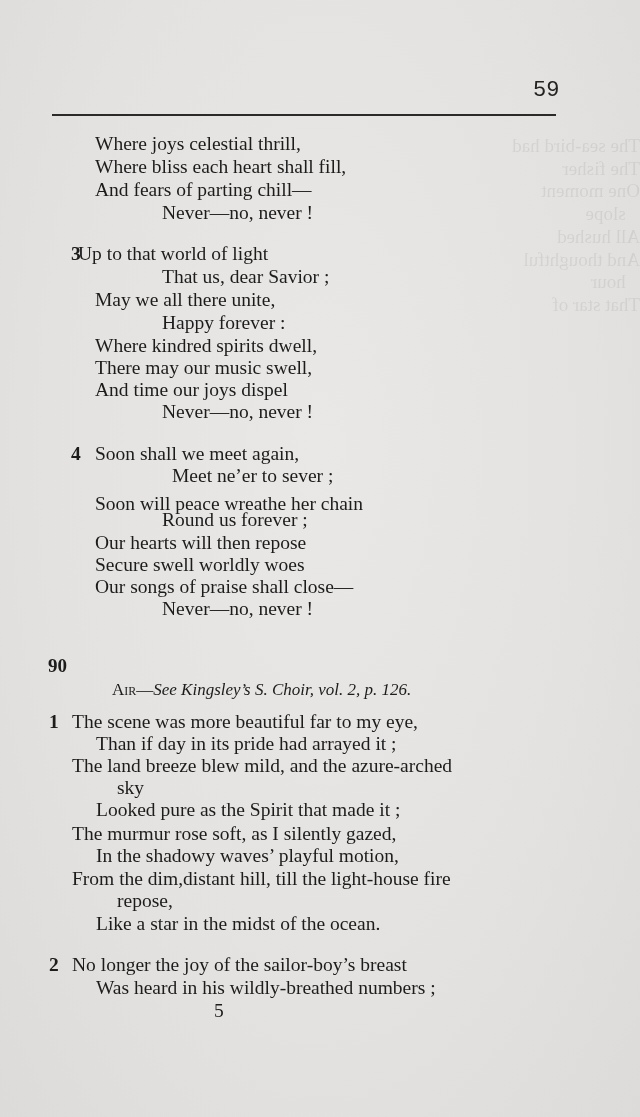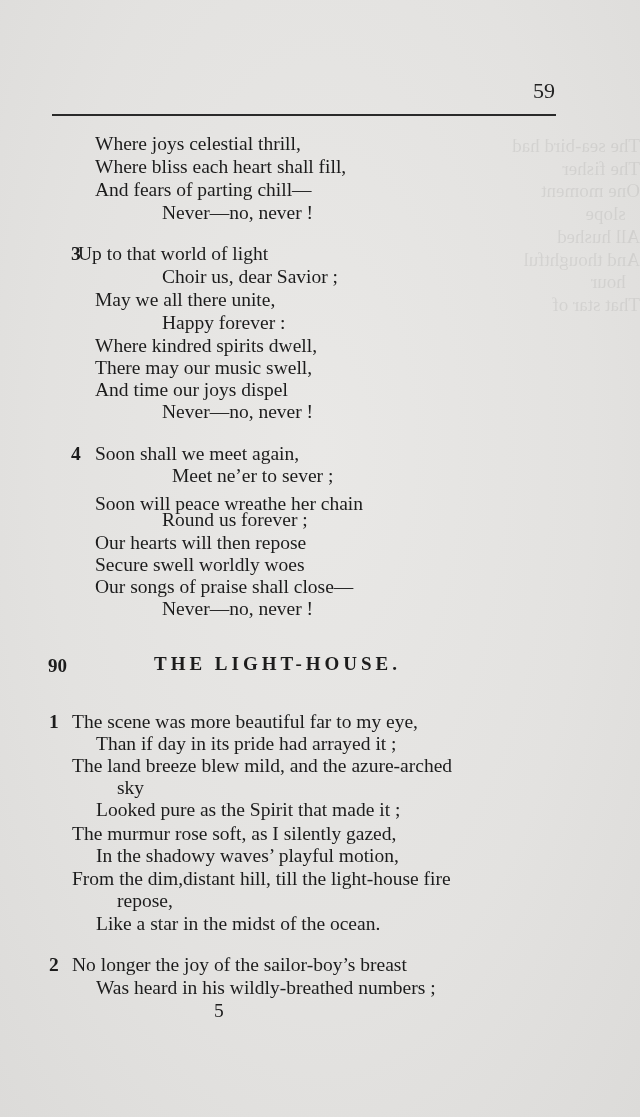--- a/index.html
+++ b/index.html
@@ -21,21 +21,21 @@
     color: rgba(0,0,0,0.07); transform: scaleX(-1); white-space: pre;
     pointer-events: none;
   }
   .running-head {
     position: absolute; left: 162px; top: 86px;
     font-family: "Liberation Serif", serif;
     font-size: 15px; letter-spacing: 1.6px; color: #222;
   }
   .page-number {
     position: absolute; left: 533px; top: 78px;
-    font-family: Liberation Serif, serif; font-size: 22px; color: #222;
+    font-family: Liberation Mono, monospace; font-size: 22px; color: #222;
   }
   .rule {
     position: absolute; left: 52px; top: 114px; width: 504px; height: 2px;
     background: #2a2a2a;
   }
   .line {
     position: absolute; white-space: pre;
     font-family: "Liberation Serif", serif;
     font-size: 19.5px; color: #1c1c1c;
   }
@@ -84,21 +84,21 @@
   <div>
     <div class="line" style="left:95px; top:133px;">Where joys celestial thrill,</div>
     <div class="line" style="left:95px; top:156px;text-align:center;">Where bliss each heart shall fill,</div>
     <div class="line" style="left:95px; top:179px;">And fears of parting chill—</div>
     <div class="line" style="left:162px; top:202px;">Never—no, never !</div>
   </div>
 
   <div>
     <div class="num" style="left:71px; top:243px;">3</div>
     <div class="line" style="left:78px; top:243px;">Up to that world of light</div>
-    <div class="line" style="left:162px; top:266px;">Choir us, dear Savior ;</div>
+    <div class="line" style="left:162px; top:266px;">That us, dear Savior ;</div>
     <div class="line" style="left:95px; top:289px;">May we all there unite,</div>
     <div class="line" style="left:162px; top:312px;">Happy forever :</div>
     <div class="line" style="left:95px; top:335px;">Where kindred spirits dwell,</div>
     <div class="line" style="left:95px; top:357px;">There may our music swell,</div>
     <div class="line" style="left:95px; top:379px;">And time our joys dispel</div>
     <div class="line" style="left:162px; top:401px;">Never—no, never !</div>
   </div>
 
   <div>
     <div class="num" style="left:71px; top:443px;">4</div>
@@ -106,21 +106,21 @@
     <div class="line" style="left:162px; top:465px;margin-left:10px;">Meet ne’er to sever ;</div>
     <div class="line" style="left:95px; top:487px;margin-top:6px;">Soon will peace wreathe her chain</div>
     <div class="line" style="left:162px; top:509px;">Round us forever ;</div>
     <div class="line" style="left:95px; top:532px;">Our hearts will then repose</div>
     <div class="line" style="left:95px; top:554px;">Secure swell worldly woes</div>
     <div class="line" style="left:95px; top:576px;">Our songs of praise shall close—</div>
     <div class="line" style="left:162px; top:598px;">Never—no, never !</div>
   </div>
 
   <div class="hymn-number">90</div>
-  <div class="hymn-title">THE LIGHT-HOUSE.</div>
+  <div class="air-line"><span class="air-label">Air—</span><span class="air-text">See Kingsley’s S. Choir, vol. 2, p. 126.</span></div>
 
   <div>
     <div class="num" style="left:49px; top:711px;">1</div>
     <div class="line" style="left:72px; top:711px;">The scene was more beautiful far to my eye,</div>
     <div class="line" style="left:96px; top:733px;">Than if day in its pride had arrayed it ;</div>
     <div class="line" style="left:72px; top:755px;">The land breeze blew mild, and the azure-arched</div>
     <div class="line" style="left:117px; top:777px;">sky</div>
     <div class="line" style="left:96px; top:799px;">Looked pure as the Spirit that made it ;</div>
     <div class="line" style="left:72px; top:823px;">The murmur rose soft, as I silently gazed,</div>
     <div class="line" style="left:96px; top:845px;">In the shadowy waves’ playful motion,</div>

